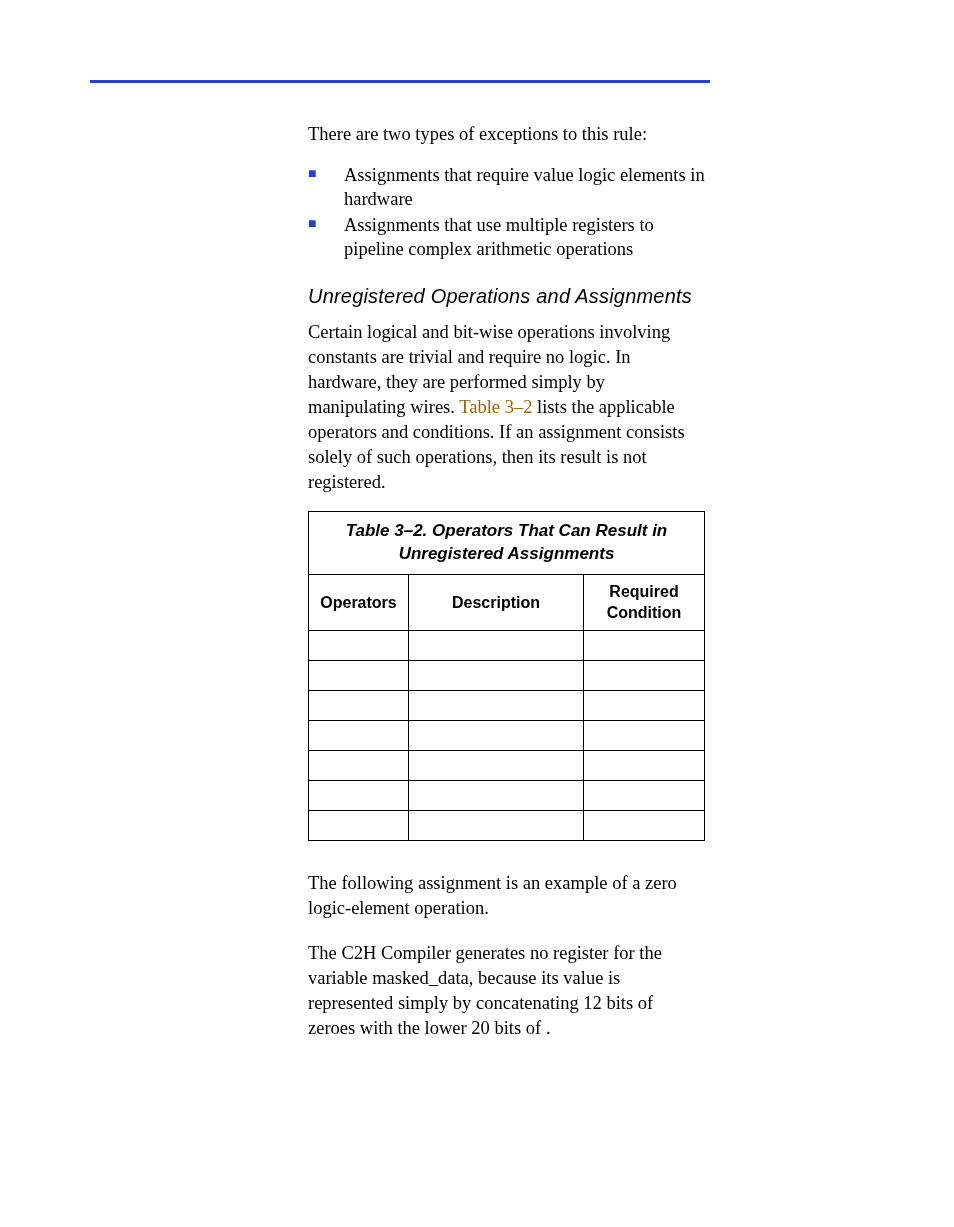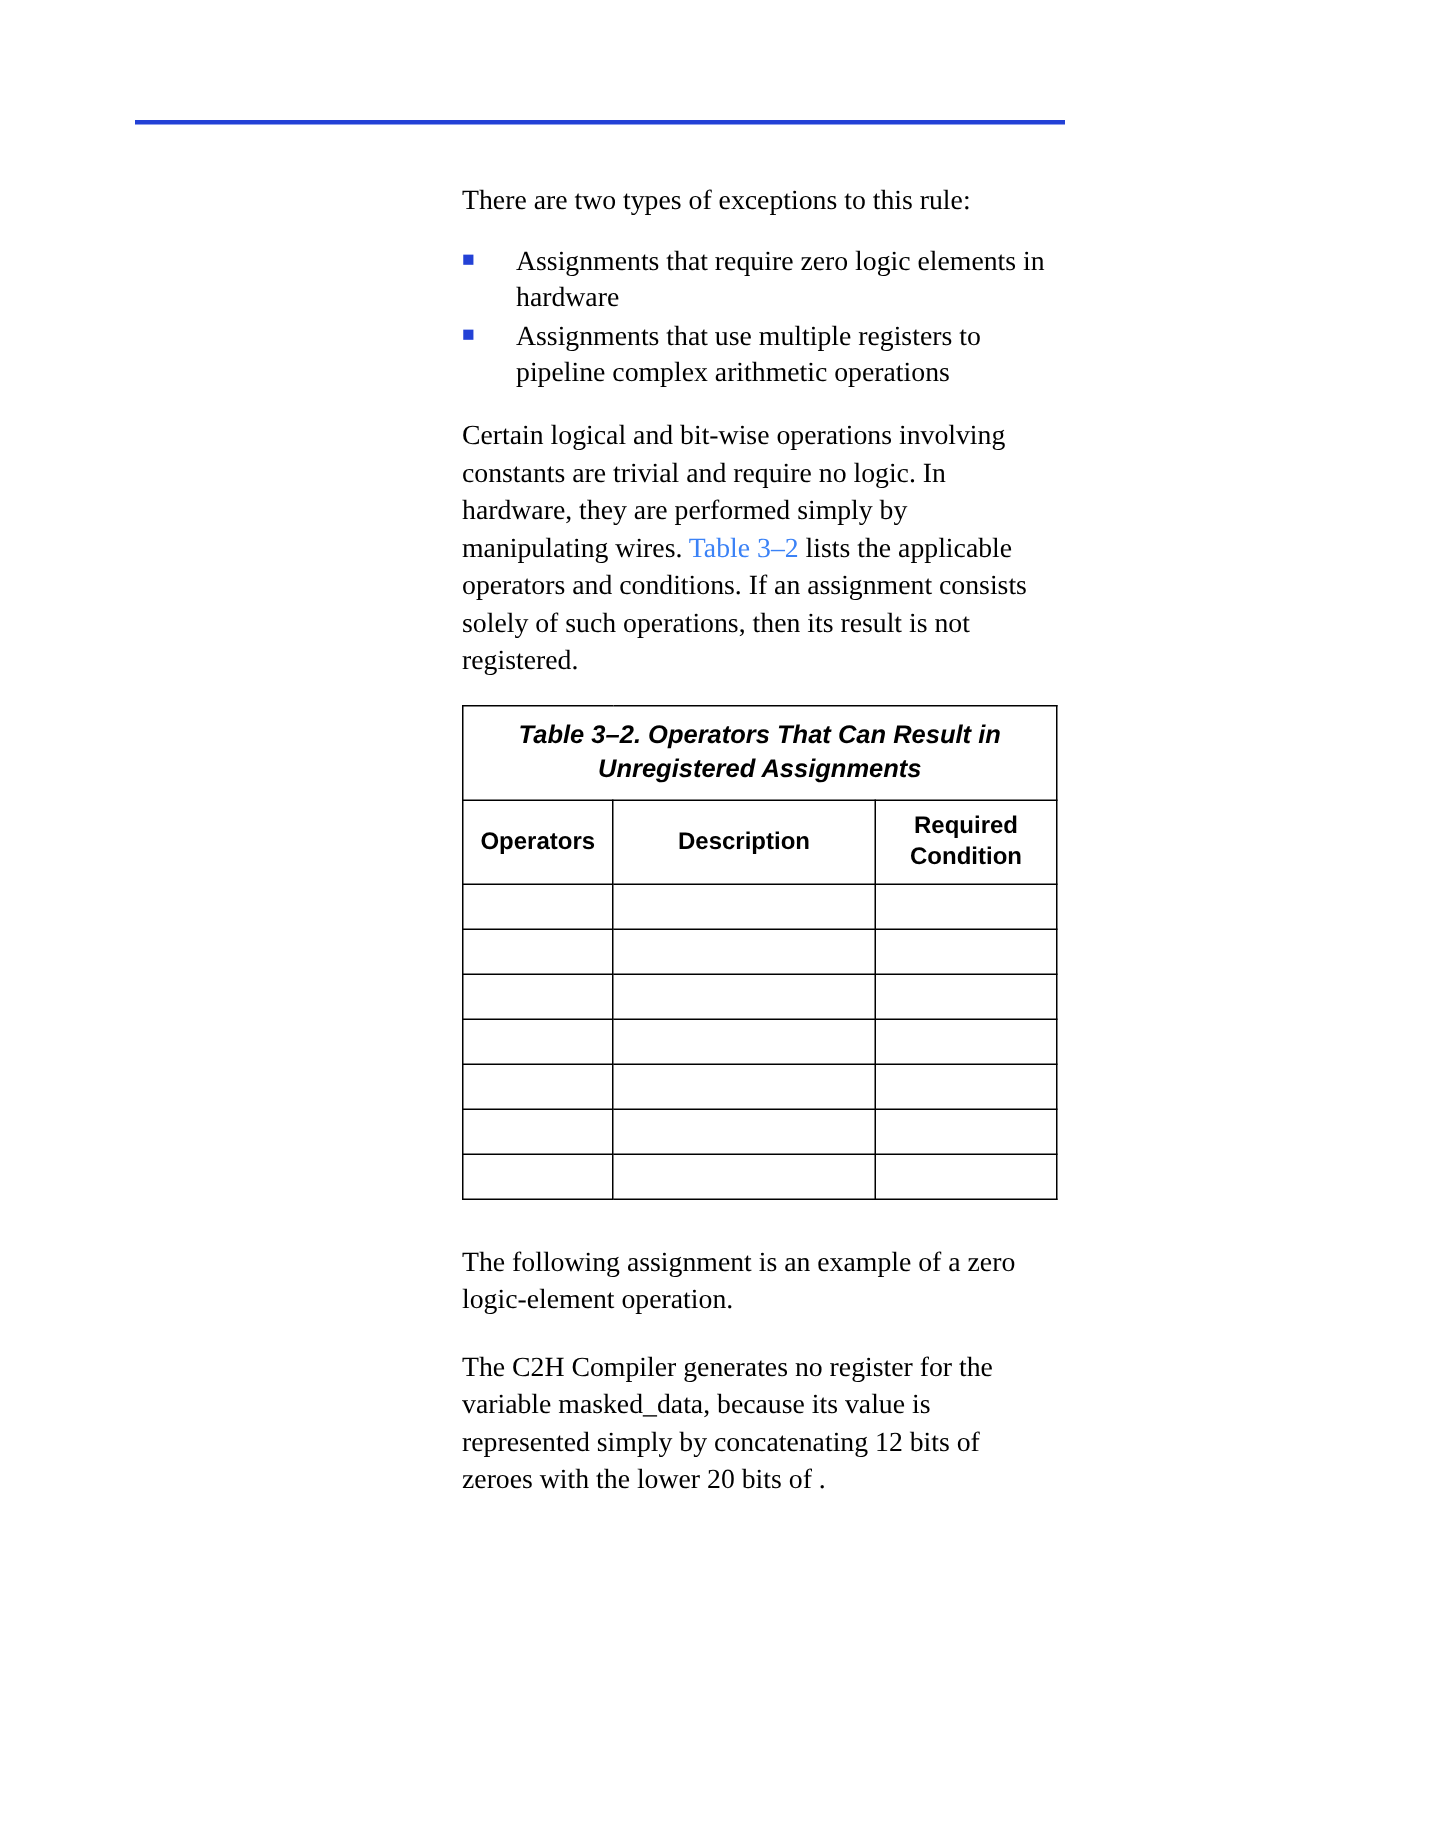--- a/index.html
+++ b/index.html
@@ -56,21 +56,21 @@
   }
   .subhead {
     font-family: Arial, Helvetica, sans-serif;
     font-style: italic;
     font-weight: 400;
     font-size: 20px;
     margin: 22px 0 10px 0;
     letter-spacing: 0.2px;
   }
   .linkgreen {
-    color: #3b82f6;
+    color: #a16207;
   }
   .tbl {
     width: 100%;
     border-collapse: collapse;
     margin-top: 10px;
     margin-bottom: 30px;
     table-layout: fixed;
   }
   .tbl th, .tbl td {
     border: 1.5px solid #000000;
@@ -115,25 +115,26 @@
 <body>
 
 <div class="page">
   <div class="top-rule"></div>
 
   <div class="content">
 
     <p>There are two types of exceptions to this rule:</p>
 
     <ul class="bullets">
-      <li>Assignments that require zero logic elements in hardware</li>
+      <li>Assignments that require value logic elements in hardware</li>
       <li>Assignments that use multiple registers to pipeline complex arithmetic operations</li>
     </ul>
 
 
+    <h3 class="subhead">Unregistered Operations and Assignments</h3>
 
     <p>
       <span>Certain logical and bit-wise operations involving constants are trivial and require no logic. In hardware, they are performed simply by manipulating wires. </span><span class="linkgreen">Table 3–2</span><span> lists the applicable operators and conditions. If an assignment consists solely of such operations, then its result is not registered.</span>
     </p>
 
     <table class="tbl">
       <colgroup>
         <col class="c1">
           <col class="c2">
           <col>

